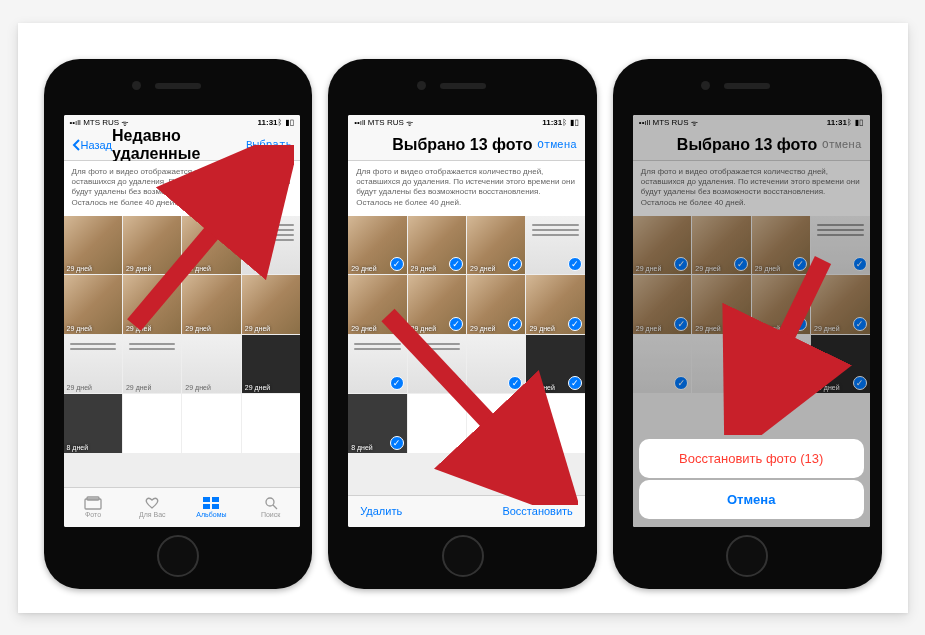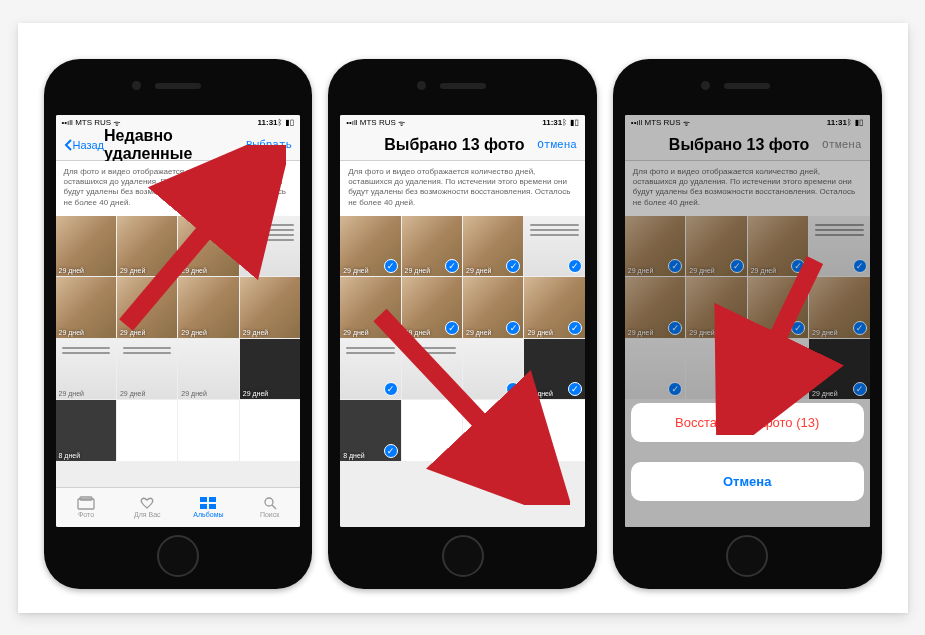--- a/index.html
+++ b/index.html
@@ -20,21 +20,21 @@
     display: flex;
     gap: 16px;
     padding: 36px 26px;
     justify-content: center;
   }
   .phone {
     width: 314px;
     height: 530px;
     background: #0a0a0a;
     border-radius: 36px;
-    padding: 56px 12px 62px 12px;
+    padding: 56px 12px 62px 20px;
     position: relative;
     box-shadow: 0 2px 6px rgba(0,0,0,0.3);
   }
   .speaker {
     position: absolute;
     top: 24px; left: 50%;
     transform: translateX(-50%);
     width: 46px; height: 6px;
     background: #222; border-radius: 3px;
   }
@@ -158,21 +158,21 @@
     position: absolute;
     bottom: 6px; left: 6px; right: 6px;
     z-index: 10;
   }
   .as-btn {
     background: #fff;
     border-radius: 10px;
     padding: 12px 0;
     text-align: center;
     font-size: 13px;
-    margin-bottom: 20px;
+    margin-bottom: 2px;
   }
   .as-btn.destructive { color: #ff3b30; }
   .as-btn.cancel { color: #007aff; font-weight: 600; }
   .arrow {
     position: absolute;
     z-index: 20;
     pointer-events: none;
   }
   .empty-area {
     background: #fff;
@@ -392,20 +392,24 @@
           </div>
         <div class="thumb dark" style="background:#3a3a3a">
             <span class="days">8 дней</span>
             <span class="check">✓</span>
           </div>
         <div class="thumb" style="background:#fff"></div>
         <div class="thumb" style="background:#fff"></div>
         <div class="thumb" style="background:#fff"></div>
         <div class="empty-area"></div>
       </div>
+      <div class="toolbar">
+        <span>Удалить</span>
+        <span>Восстановить</span>
+      </div>
       <svg class="arrow" style="top:180px;left:20px;width:210px;height:210px;" viewBox="0 0 210 210">
         <defs>
             <marker id="ah2" markerWidth="8" markerHeight="8" refX="5" refY="4" orient="auto">
               <polygon points="0 0, 8 4, 0 8" fill="#c8202a"></polygon>
             </marker>
           </defs>
         <line x1="20" y1="20" x2="180" y2="190" stroke="#c8202a" stroke-width="18" marker-end="url(#ah2)"></line>
       </svg>
     </div>
     <div class="home"></div>

